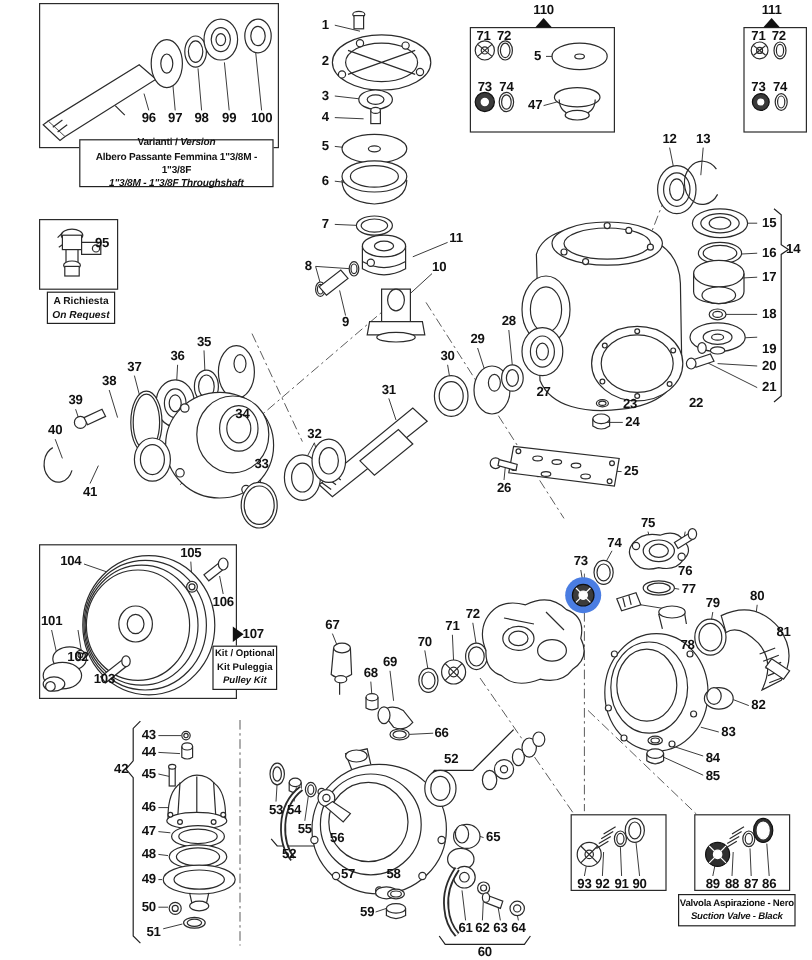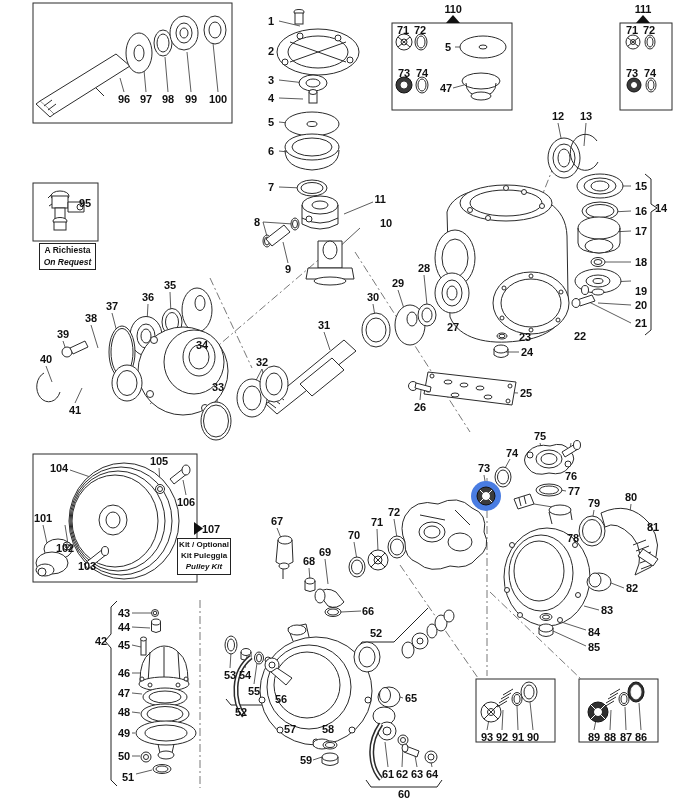--- a/index.html
+++ b/index.html
@@ -468,21 +468,21 @@
 <div class="labels" id="labels">
       <span class="plabel" style="left: 271px; top: 21px;">1</span>
       <span class="plabel" style="left: 271px; top: 51px;">2</span>
       <span class="plabel" style="left: 271px; top: 80px;">3</span>
       <span class="plabel" style="left: 271px; top: 98px;">4</span>
       <span class="plabel" style="left: 271px; top: 122px;">5</span>
       <span class="plabel" style="left: 271px; top: 151px;">6</span>
       <span class="plabel" style="left: 271px; top: 187px;">7</span>
       <span class="plabel" style="left: 257px; top: 222px;">8</span>
       <span class="plabel" style="left: 288px; top: 269px;">9</span>
-      <span class="plabel" style="left: 366px; top: 223px; margin-left: 20px;">10</span>
+      <span class="plabel" style="left: 366px; top: 223px;">10</span>
       <span class="plabel" style="left: 380px; top: 199px;">11</span>
       <span class="plabel" style="left: 453px; top: 9px;">110</span>
       <span class="plabel" style="left: 403px; top: 30px;">71</span>
       <span class="plabel" style="left: 420px; top: 30px;">72</span>
       <span class="plabel" style="left: 448px; top: 47px;">5</span>
       <span class="plabel" style="left: 404px; top: 73px;">73</span>
       <span class="plabel" style="left: 422px; top: 73px;">74</span>
       <span class="plabel" style="left: 446px; top: 88px;">47</span>
       <span class="plabel" style="left: 643px; top: 9px;">111</span>
       <span class="plabel" style="left: 632px; top: 30px;">71</span>
@@ -580,27 +580,36 @@
       <span class="plabel" style="left: 641px; top: 737px;">86</span>
       <span class="plabel" style="left: 626px; top: 737px;">87</span>
       <span class="plabel" style="left: 610px; top: 737px;">88</span>
       <span class="plabel" style="left: 594px; top: 737px;">89</span>
       <span class="plabel" style="left: 533px; top: 737px;">90</span>
       <span class="plabel" style="left: 518px; top: 737px;">91</span>
       <span class="plabel" style="left: 502px; top: 737px;">92</span>
       <span class="plabel" style="left: 487px; top: 737px;">93</span>
     </div>
 
+<div class="txtbox v-box">
+  <div><span>Varianti / </span><span class="it">Version</span></div>
+  <div>Albero Passante Femmina 1"3/8M - 1"3/8F</div>
+  <div class="it">1"3/8M - 1"3/8F Throughshaft</div>
+</div>
 
 <div class="txtbox r-box">
   <div>A Richiesta</div>
   <div class="it">On Request</div>
 </div>
 
 <div class="txtbox k-box">
   <div>Kit / Optional</div>
   <div>Kit Puleggia</div>
   <div class="it">Pulley Kit</div>
 </div>
 
 
-
+<div class="txtbox s-box">
+  <div>Valvola Aspirazione - Nero</div>
+  <div class="it">Suction Valve - Black</div>
 </div>
 
+</div>
+
 </body></html>

